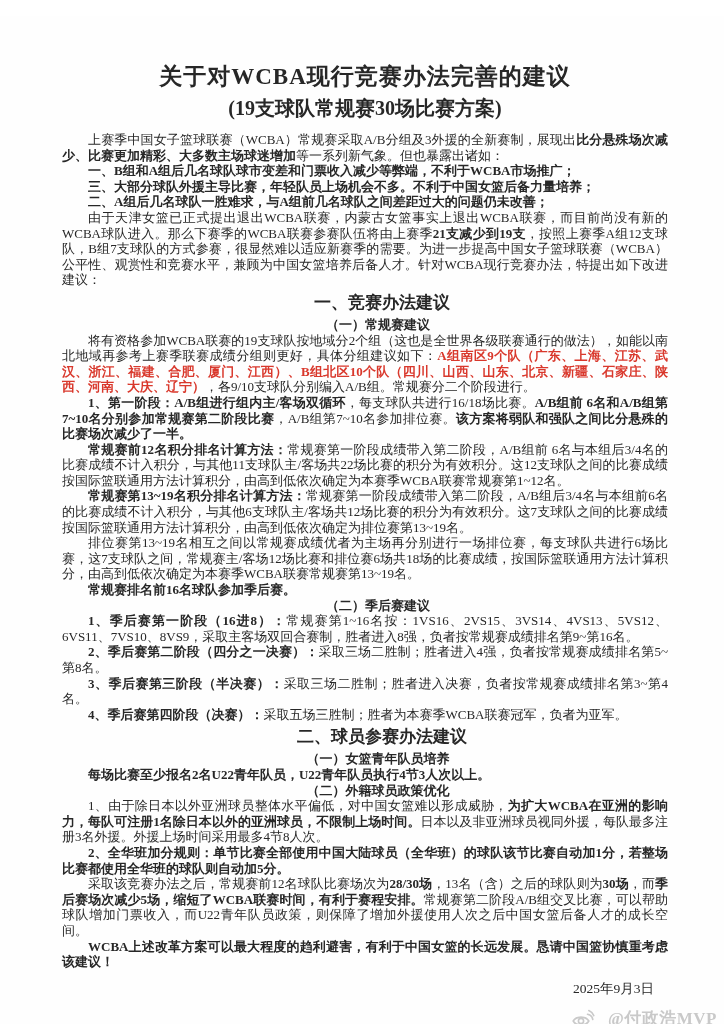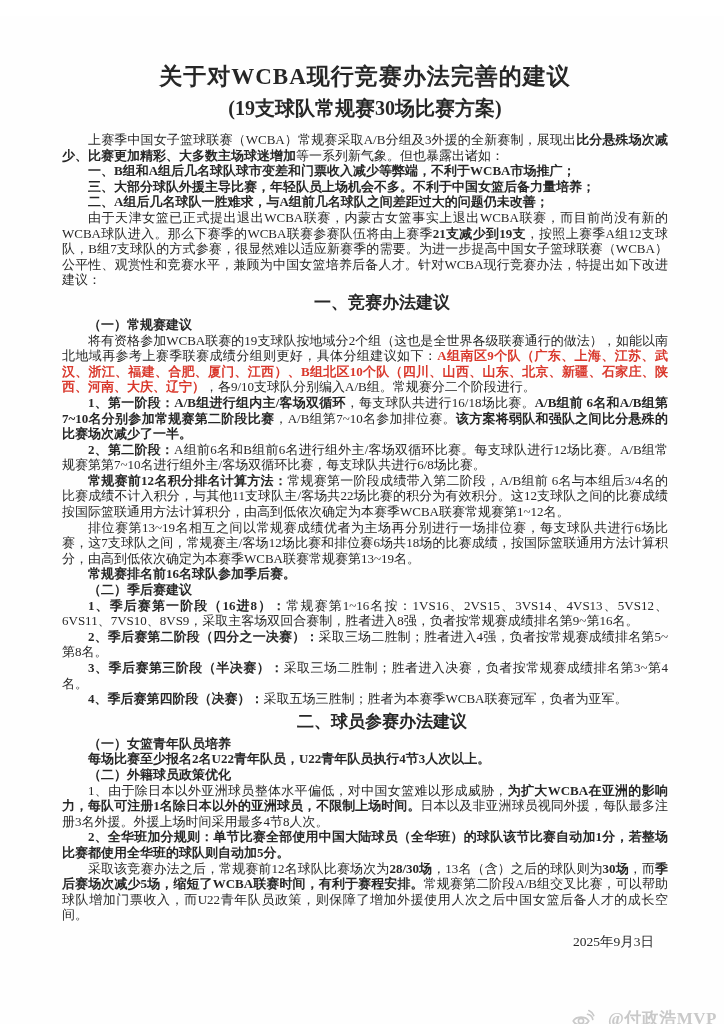--- a/index.html
+++ b/index.html
@@ -37,21 +37,21 @@
     text-align:justify;
   }
   .doc-body p { margin:0; text-indent:2em; }
   .doc-body p.h1 {
     font-size:17px;
     line-height:24px;
     font-weight:bold;
     margin:3px 0 2px 0;
     text-align:center;
   }
-  .doc-body p.h2 { font-weight:bold; text-align:left; }
+  .doc-body p.h2 { font-weight:bold; text-align:center; }
   .s-n { font-weight:normal; color:var(--ink); }
   .s-b { font-weight:bold;   color:var(--ink); }
   .s-r { font-weight:bold;   color:var(--red); }
   .doc-date {
     margin-top:10px;
     padding-right:14px;
     text-align:right;
     font-size:13.5px;
     line-height:18px;
   }
@@ -77,36 +77,37 @@
     <div class="doc-body" id="doc-body">
         <p class="body"><span class="s-n">上赛季中国女子篮球联赛（WCBA）常规赛采取A/B分组及3外援的全新赛制，展现出</span><span class="s-b">比分悬殊场次减少、比赛更加精彩、大多数主场球迷增加</span><span class="s-n">等一系列新气象。但也暴露出诸如：</span></p>
         <p class="body"><span class="s-b">一、B组和A组后几名球队球市变差和门票收入减少等弊端，不利于WCBA市场推广；</span></p>
         <p class="body"><span class="s-b">三、大部分球队外援主导比赛，年轻队员上场机会不多。不利于中国女篮后备力量培养；</span></p>
         <p class="body"><span class="s-b">二、A组后几名球队一胜难求，与A组前几名球队之间差距过大的问题仍未改善；</span></p>
         <p class="body"><span class="s-n">由于天津女篮已正式提出退出WCBA联赛，内蒙古女篮事实上退出WCBA联赛，而目前尚没有新的WCBA球队进入。那么下赛季的WCBA联赛参赛队伍将由上赛季</span><span class="s-b">21支减少到19支</span><span class="s-n">，按照上赛季A组12支球队，B组7支球队的方式参赛，很显然难以适应新赛季的需要。为进一步提高中国女子篮球联赛（WCBA）公平性、观赏性和竞赛水平，兼顾为中国女篮培养后备人才。针对WCBA现行竞赛办法，特提出如下改进建议：</span></p>
         <p class="h1"><span class="s-b">一、竞赛办法建议</span></p>
         <p class="h2"><span class="s-b">（一）常规赛建议</span></p>
         <p class="body"><span class="s-n">将有资格参加WCBA联赛的19支球队按地域分2个组（这也是全世界各级联赛通行的做法），如能以南北地域再参考上赛季联赛成绩分组则更好，具体分组建议如下：</span><span class="s-r">A组南区9个队（广东、上海、江苏、武汉、浙江、福建、合肥、厦门、江西）、B组北区10个队（四川、山西、山东、北京、新疆、石家庄、陕西、河南、大庆、辽宁）</span><span class="s-n">，各9/10支球队分别编入A/B组。常规赛分二个阶段进行。</span></p>
         <p class="body"><span class="s-b">1、第一阶段：A/B组进行组内主/客场双循环</span><span class="s-n">，每支球队共进行16/18场比赛。</span><span class="s-b">A/B组前 6名和A/B组第7~10名分别参加常规赛第二阶段比赛</span><span class="s-n">，A/B组第7~10名参加排位赛。</span><span class="s-b">该方案将弱队和强队之间比分悬殊的比赛场次减少了一半。</span></p>
-        <p class="body"><span class="s-b">2、第二阶段：</span><span class="s-n">A组前6名和B组前6名进行组外主/客场双循环比赛。每支球队进行12场比赛。A/B组常规赛第第7~10名进行组外主/客场双循环比赛，每支球队共进行6/8场比赛。</span></p>
         <p class="body"><span class="s-b">常规赛前12名积分排名计算方法：</span><span class="s-n">常规赛第一阶段成绩带入第二阶段，A/B组前 6名与本组后3/4名的比赛成绩不计入积分，与其他11支球队主/客场共22场比赛的积分为有效积分。这12支球队之间的比赛成绩按国际篮联通用方法计算积分，由高到低依次确定为本赛季WCBA联赛常规赛第1~12名。</span></p>
+        <p class="body"><span class="s-b">常规赛第13~19名积分排名计算方法：</span><span class="s-n">常规赛第一阶段成绩带入第二阶段，A/B组后3/4名与本组前6名的比赛成绩不计入积分，与其他6支球队主/客场共12场比赛的积分为有效积分。这7支球队之间的比赛成绩按国际篮联通用方法计算积分，由高到低依次确定为排位赛第13~19名。</span></p>
         <p class="body"><span class="s-n">排位赛第13~19名相互之间以常规赛成绩优者为主场再分别进行一场排位赛，每支球队共进行6场比赛，这7支球队之间，常规赛主/客场12场比赛和排位赛6场共18场的比赛成绩，按国际篮联通用方法计算积分，由高到低依次确定为本赛季WCBA联赛常规赛第13~19名。</span></p>
         <p class="body"><span class="s-b">常规赛排名前16名球队参加季后赛。</span></p>
         <p class="h2"><span class="s-b">（二）季后赛建议</span></p>
         <p class="body"><span class="s-b">1、季后赛第一阶段（16进8）：</span><span class="s-n">常规赛第1~16名按：1VS16、2VS15、3VS14、4VS13、5VS12、6VS11、7VS10、8VS9，采取主客场双回合赛制，胜者进入8强，负者按常规赛成绩排名第9~第16名。</span></p>
         <p class="body"><span class="s-b">2、季后赛第二阶段（四分之一决赛）：</span><span class="s-n">采取三场二胜制；胜者进入4强，负者按常规赛成绩排名第5~第8名。</span></p>
         <p class="body"><span class="s-b">3、季后赛第三阶段（半决赛）：</span><span class="s-n">采取三场二胜制；胜者进入决赛，负者按常规赛成绩排名第3~第4名。</span></p>
         <p class="body"><span class="s-b">4、季后赛第四阶段（决赛）：</span><span class="s-n">采取五场三胜制；胜者为本赛季WCBA联赛冠军，负者为亚军。</span></p>
         <p class="h1"><span class="s-b">二、球员参赛办法建议</span></p>
         <p class="h2"><span class="s-b">（一）女篮青年队员培养</span></p>
         <p class="body"><span class="s-b">每场比赛至少报名2名U22青年队员，U22青年队员执行4节3人次以上。</span></p>
         <p class="h2"><span class="s-b">（二）外籍球员政策优化</span></p>
         <p class="body"><span class="s-n">1、由于除日本以外亚洲球员整体水平偏低，对中国女篮难以形成威胁，</span><span class="s-b">为扩大WCBA在亚洲的影响力，每队可注册1名除日本以外的亚洲球员，不限制上场时间。</span><span class="s-n">日本以及非亚洲球员视同外援，每队最多注册3名外援。外援上场时间采用最多4节8人次。</span></p>
         <p class="body"><span class="s-b">2、全华班加分规则：单节比赛全部使用中国大陆球员（全华班）的球队该节比赛自动加1分，若整场比赛都使用全华班的球队则自动加5分。</span></p>
         <p class="body"><span class="s-n">采取该竞赛办法之后，常规赛前12名球队比赛场次为</span><span class="s-b">28/30场</span><span class="s-n">，13名（含）之后的球队则为</span><span class="s-b">30场</span><span class="s-n">，而</span><span class="s-b">季后赛场次减少5场，缩短了WCBA联赛时间，有利于赛程安排。</span><span class="s-n">常规赛第二阶段A/B组交叉比赛，可以帮助球队增加门票收入，而U22青年队员政策，则保障了增加外援使用人次之后中国女篮后备人才的成长空间。</span></p>
+        <p class="body"><span class="s-b">WCBA上述改革方案可以最大程度的趋利避害，有利于中国女篮的长远发展。恳请中国篮协慎重考虑该建议！</span></p>
       </div>
     <div class="doc-date">2025年9月3日</div>
   </div>
 
   <div class="watermark">
     <span>
       <svg width="24" height="20" viewBox="0 0 24 20" fill="none" stroke="#c9c9c9" stroke-width="1.6" stroke-linecap="round">
         <path d="M2.2 12 C5.2 6.8, 14.8 6.8, 17.8 12 C14.8 17.2, 5.2 17.2, 2.2 12 Z"></path>
         <circle cx="10" cy="12" r="2.6"></circle>
         <path d="M16.5 5.2 a6.5 6.5 0 0 1 5.3 5.3"></path>

